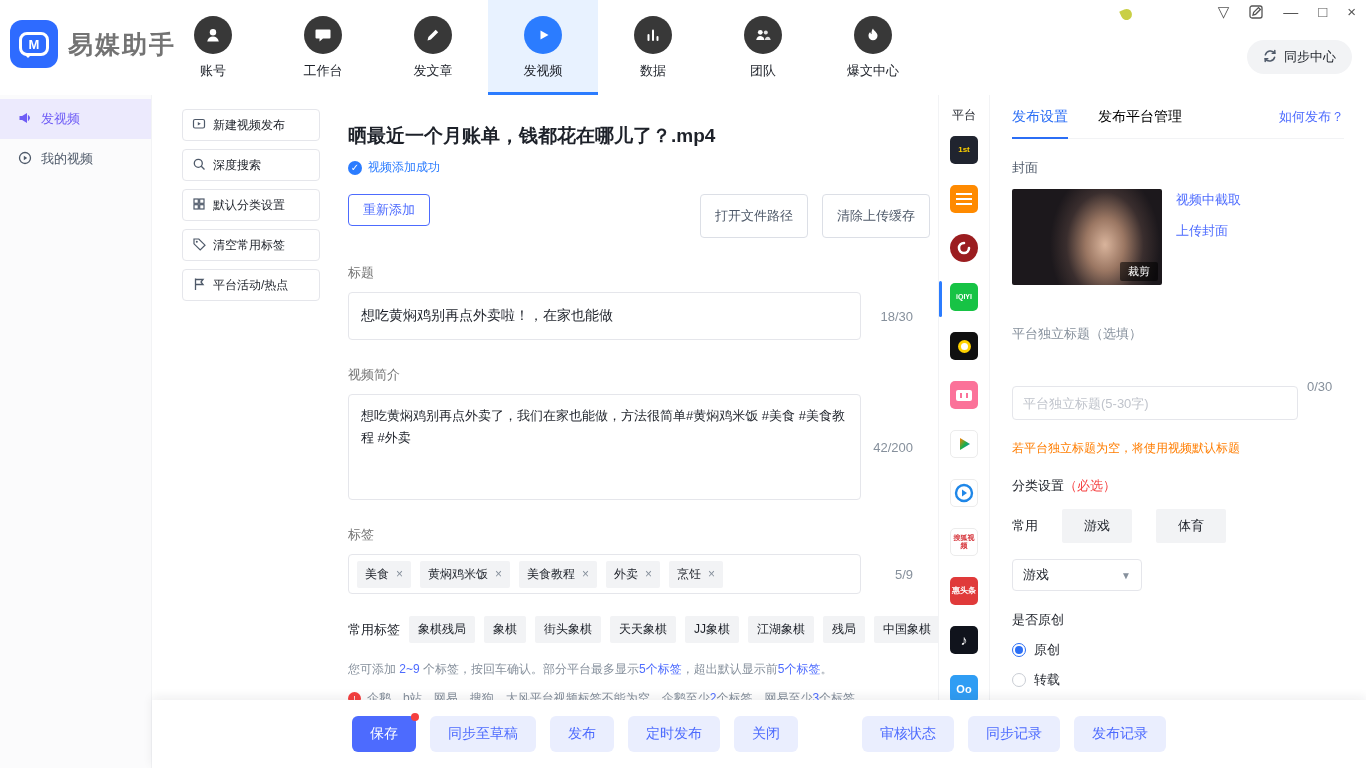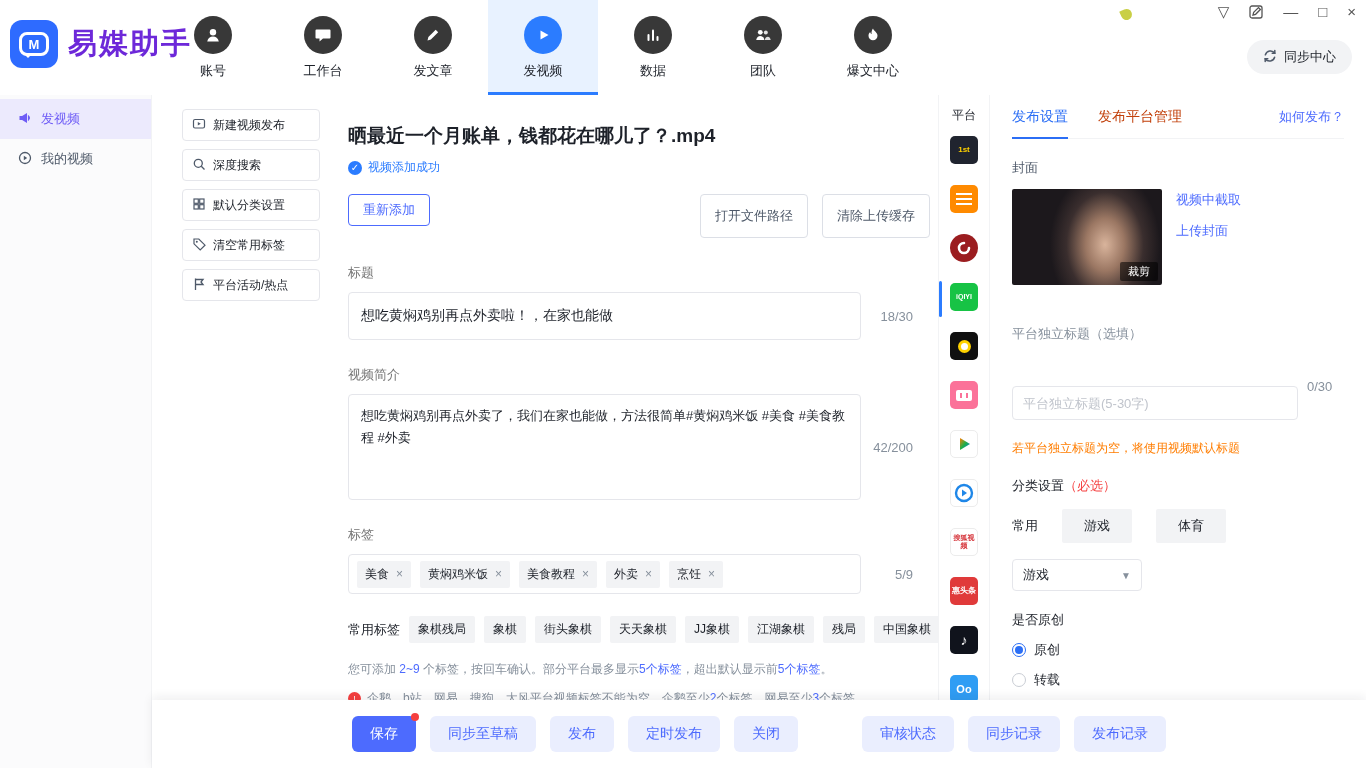--- a/index.html
+++ b/index.html
@@ -13,21 +13,21 @@
   .tray-leaf { position:absolute; top:9px; right:234px; width:11px; height:11px; background:#c9cf45; border-radius:0 60% 60% 60%; transform:rotate(-25deg); z-index:20; }
   .edit-ic svg { display:block; }
 
   
   .header { position:absolute; top:0; left:0; width:100%; height:95px; background:#fff; z-index:5; }
   .logo-wrap { position:absolute; left:10px; top:20px; display:flex; align-items:center; gap:10px; }
   .logo-mark { width:48px; height:48px; background:#2e6bff; border-radius:12px; display:flex; align-items:center; justify-content:center; }
   .logo-bubble { width:30px; height:24px; border:3px solid #fff; border-radius:8px; display:flex; align-items:center; justify-content:center; position:relative; }
   .logo-bubble:after { content:""; position:absolute; left:2px; bottom:-9px; border:4px solid transparent; border-top-color:#fff; }
   .logo-letter { color:#fff; font-weight:bold; font-size:13px; }
-  .app-title { font-size:29px; font-weight:bold; color:#6d28d9; letter-spacing:2px; }
+  .app-title { font-size:25px; font-weight:bold; color:#737373; letter-spacing:2px; }
   .topnav { position:absolute; left:158px; top:0; height:95px; display:flex; }
   .nav-item { width:110px; height:95px; display:flex; flex-direction:column; align-items:center; justify-content:center; gap:8px; cursor:pointer; }
   .nav-item.active { background:#e8f2ff; box-shadow:inset 0 -3px 0 #2b7cff; }
   .nav-ic { width:38px; height:38px; border-radius:50%; background:#383838; display:flex; align-items:center; justify-content:center; }
   .nav-item.active .nav-ic { background:#2b7cff; }
   .nav-label { font-size:13px; color:#1d2129; }
   .sync-btn { position:absolute; right:14px; top:40px; height:34px; padding:0 16px; border:none; border-radius:17px; background:#f2f3f5; color:#1d2129; font-size:13px; display:flex; align-items:center; gap:7px; cursor:pointer; font-family:inherit; }
 
   
   .sidebar { position:absolute; top:95px; left:0; width:152px; bottom:0; background:#fbfbfc; border-right:1px solid #f2f3f5; padding-top:4px; z-index:4; }
@@ -74,21 +74,21 @@
   .plat-indicator { position:absolute; left:0; top:186px; width:3px; height:36px; background:#2b7cff; border-radius:2px; }
   .hbars { width:16px; height:12px; background:linear-gradient(#fff 0 2px,transparent 2px 5px,#fff 5px 7px,transparent 7px 10px,#fff 10px 12px); }
   .ring { width:13px; height:13px; border:3px solid #ffd200; border-radius:50%; background:#fff; }
   .tv { width:16px; height:11px; background:#fff; border-radius:2px; display:flex; gap:4px; align-items:center; justify-content:center; }
   .tv-eye { width:2px; height:5px; background:#fb7299; }
   .plat-glyph { display:block; padding:1px; word-break:break-all; }
 
   
   .rightpanel { position:absolute; top:95px; left:990px; right:0; bottom:68px; background:#fff; padding:0 22px; overflow:hidden; }
   .rp-tabs { height:44px; display:flex; align-items:center; border-bottom:1px solid #f2f3f5; }
-  .rp-tab { font-size:14px; color:#c2410c; margin-right:30px; cursor:pointer; height:44px; display:flex; align-items:center; position:relative; }
+  .rp-tab { font-size:14px; color:#000000; margin-right:30px; cursor:pointer; height:44px; display:flex; align-items:center; position:relative; }
   .rp-tab.active { color:#2b6ef5; }
   .rp-tab.active:after { content:""; position:absolute; bottom:0; left:0; right:0; height:2px; background:#2b6ef5; }
   .howto { margin-left:auto; margin-right:0; font-size:13px; color:#4d6bfe; cursor:pointer; }
   .rp-section-label { margin-top:20px; font-size:13px; color:#4e5969; }
   .cover-row { margin-top:12px; display:flex; gap:14px; }
   .thumb { width:150px; height:96px; border-radius:2px; position:relative; cursor:pointer;
            background: radial-gradient(55px 75px at 62% 58%, #d9b49c 0%, #9b7763 35%, #3a2e2e 70%, #1c181c 100%), #17141a; }
   .crop-chip { position:absolute; right:4px; bottom:4px; background:rgba(0,0,0,.55); color:#fff; font-size:11px; padding:2px 8px; border-radius:2px; }
   .cover-links { display:flex; flex-direction:column; gap:13px; font-size:13px; color:#4d6bfe; padding-top:2px; }
   .link { cursor:pointer; }

